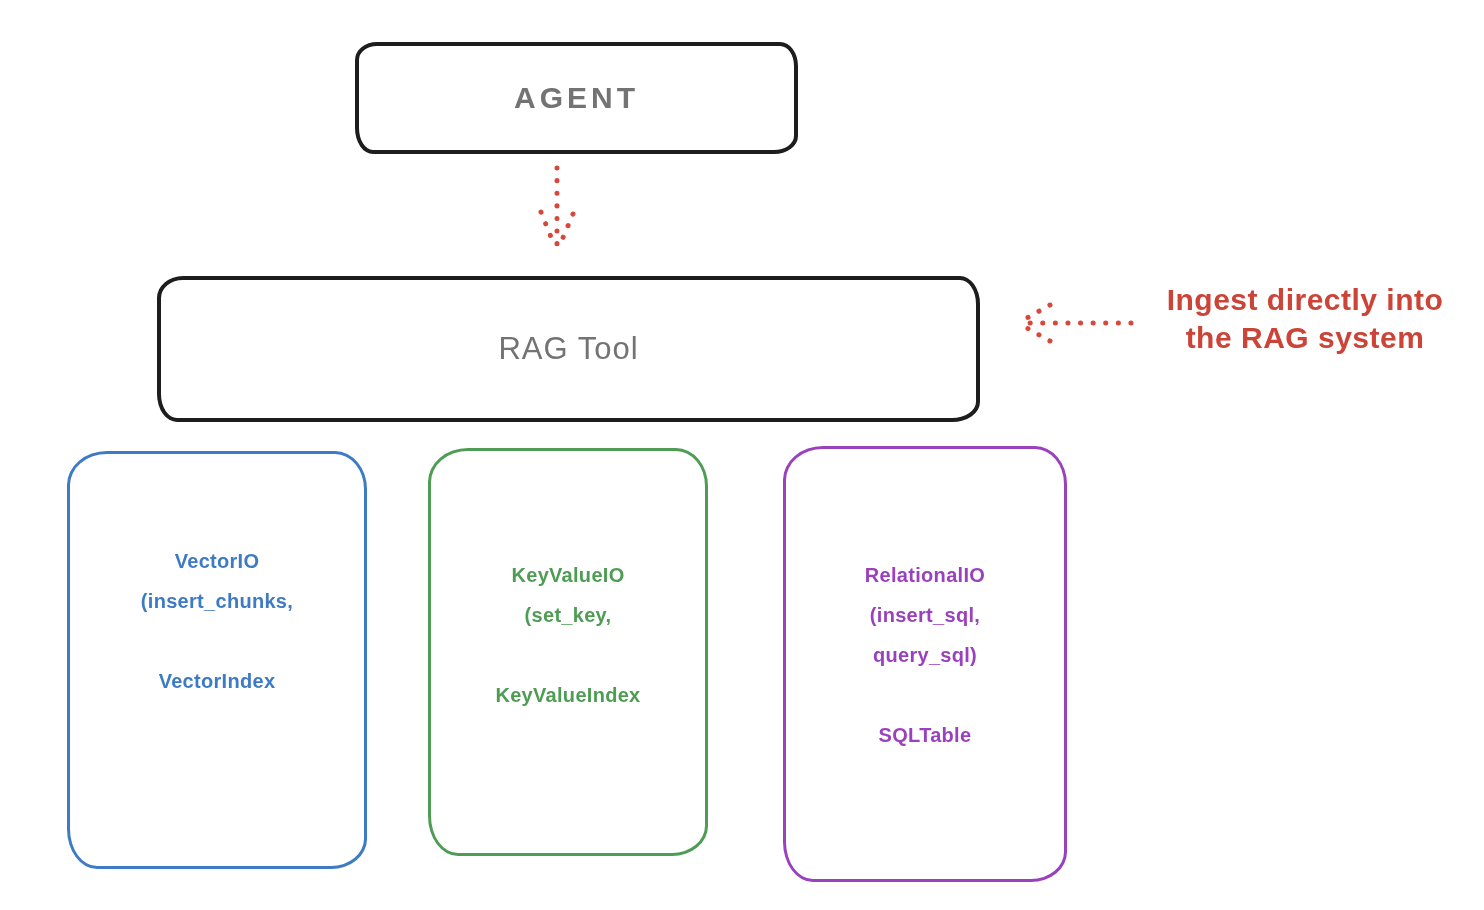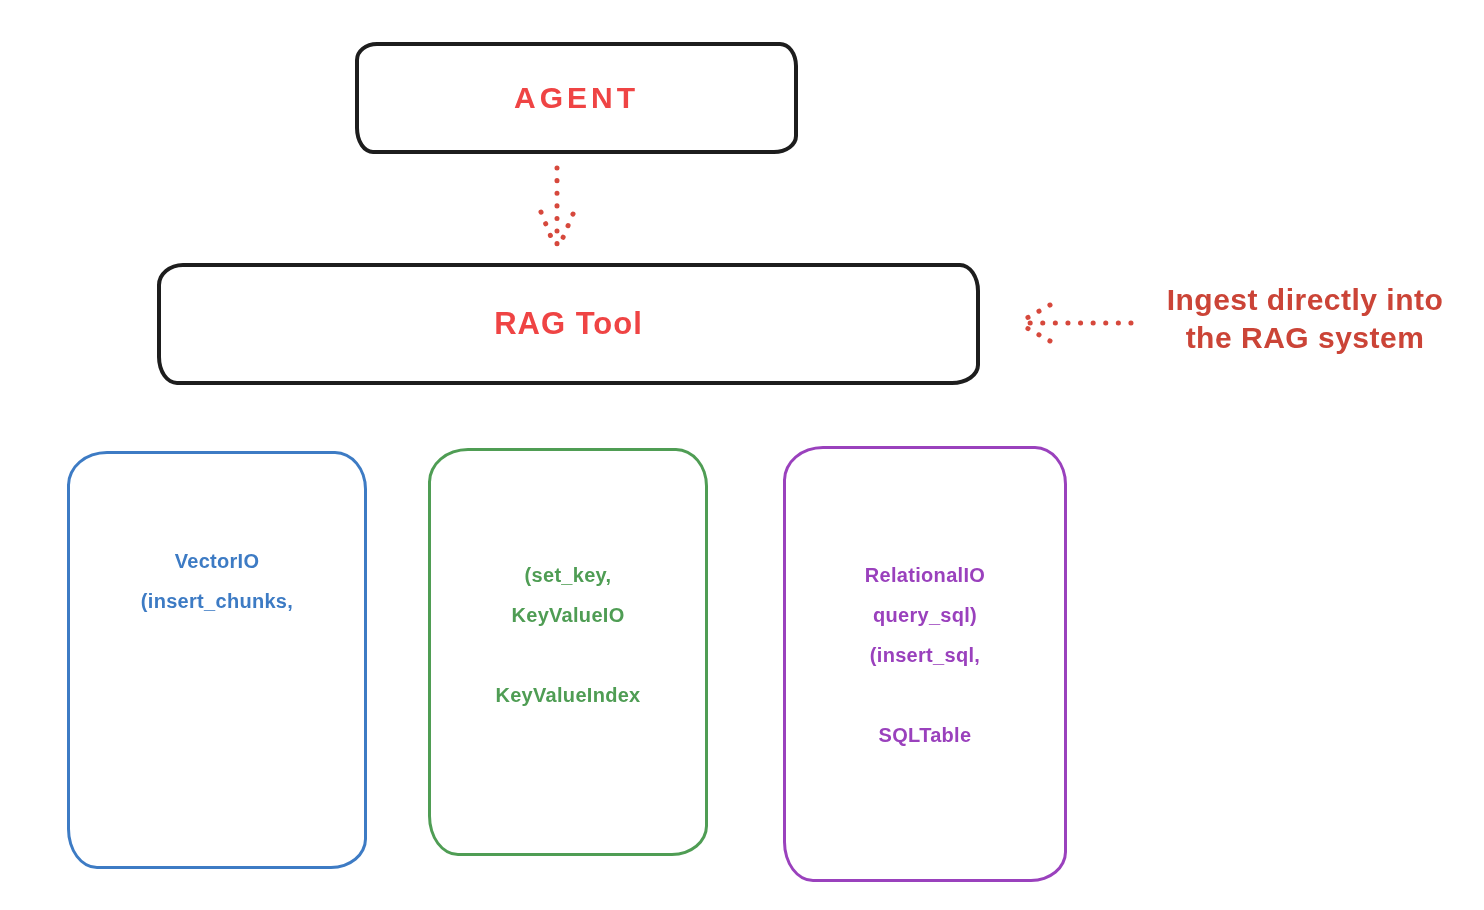--- a/index.html
+++ b/index.html
@@ -15,37 +15,37 @@
     overflow: hidden;
     font-family: "Liberation Sans", "DejaVu Sans", sans-serif;
   }
   .node {
     position: absolute;
     border: 4px solid #1d1d1d;
     background: #ffffff;
     display: flex;
     align-items: center;
     justify-content: center;
-    color: #ef4444;
+    color: #737373;
     box-sizing: border-box;
   }
   .node-agent {
     left: 355px; top: 42px;
     width: 443px; height: 112px;
     border-radius: 22px 18px 24px 18px / 18px 24px 18px 26px;
     font-size: 30px;
     font-weight: 700;
     letter-spacing: 4px;
   }
   .node-rag {
-    left: 157px; top: 263px;
-    width: 823px; height: 122px;
+    left: 157px; top: 276px;
+    width: 823px; height: 146px;
     border-radius: 26px 20px 28px 20px / 22px 28px 20px 28px;
     font-size: 31px;
-    font-weight: 700;
+    font-weight: 400;
     letter-spacing: 1px;
   }
   .arrow-svg {
     position: absolute;
     overflow: visible;
   }
   .arrow-svg .dotline {
     fill: none;
     stroke-width: 5px;
     stroke-linecap: round;
@@ -106,28 +106,29 @@
   </svg>
 
   <div class="annotation" style="color: rgb(203, 68, 55);">
     <div>Ingest directly into</div>
     <div>the RAG system</div>
   </div>
 
   <div class="card card-vector" style="border-color: rgb(61, 123, 196); color: rgb(61, 123, 196);">
     <div>VectorIO</div>
     <div>(insert_chunks,</div>
+    <div class="card-index">VectorIndex</div>
   </div>
 
   <div class="card card-keyvalue" style="border-color: rgb(79, 157, 84); color: rgb(79, 157, 84);">
+    <div>KeyValueIO</div>
     <div>(set_key,</div>
-    <div>KeyValueIO</div>
     <div class="card-index">KeyValueIndex</div>
   </div>
 
   <div class="card card-relational" style="border-color: rgb(154, 65, 189); color: rgb(154, 65, 189);">
     <div>RelationalIO</div>
+    <div>(insert_sql,</div>
     <div>query_sql)</div>
-    <div>(insert_sql,</div>
     <div class="card-index">SQLTable</div>
   </div>
 
 </div>
 
 </body></html>

